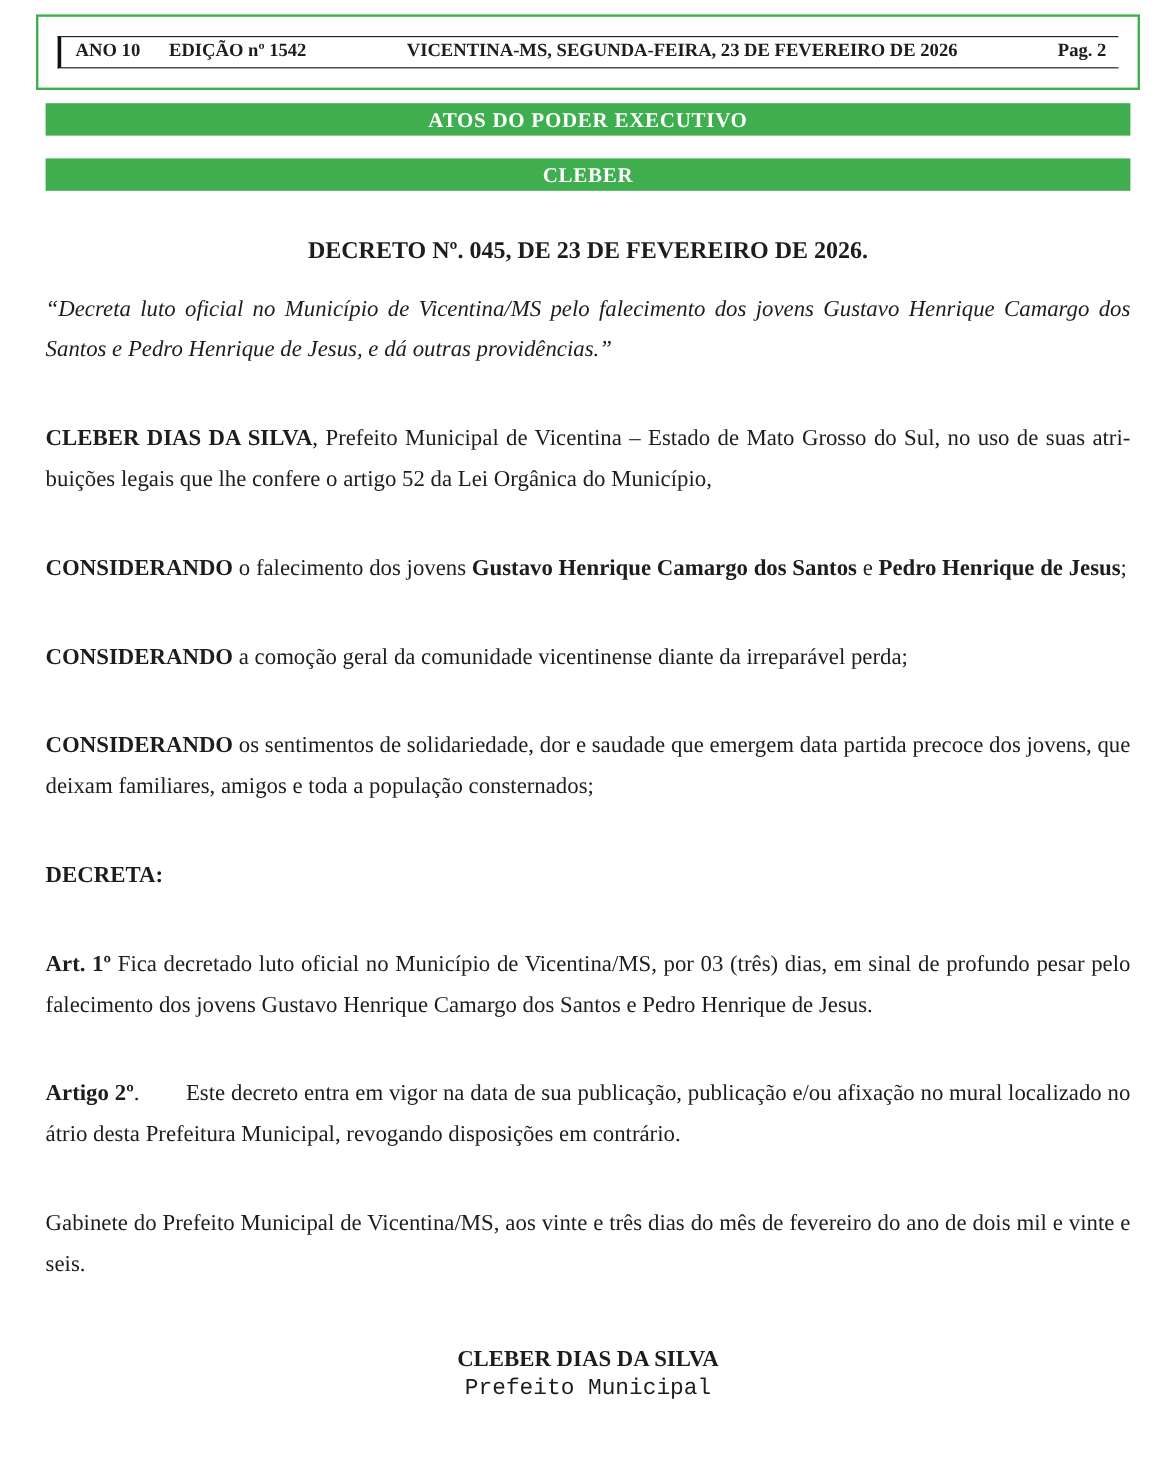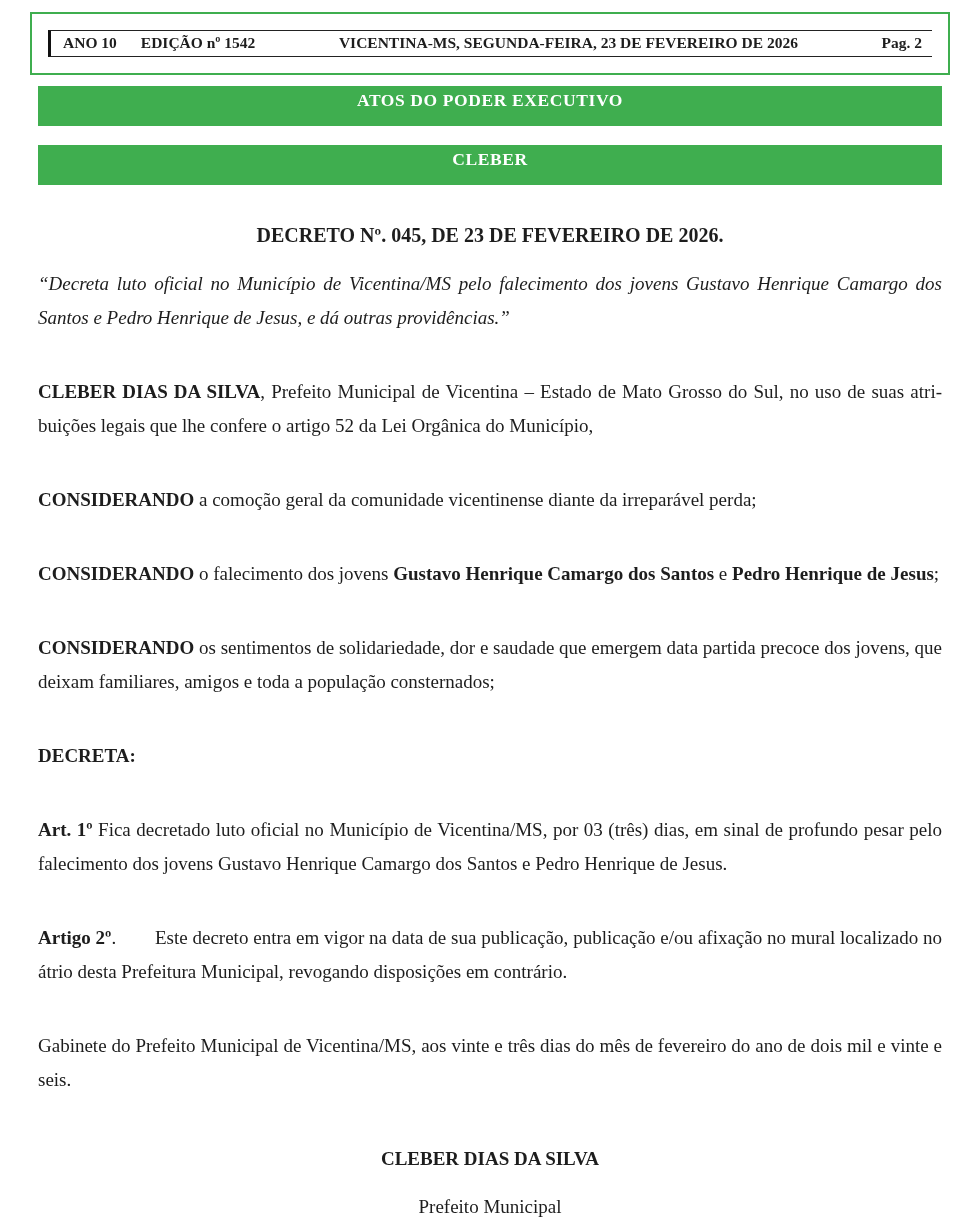--- a/index.html
+++ b/index.html
@@ -32,21 +32,21 @@
     font-weight:bold;
     font-size:15.5px;
     white-space:nowrap;
   }
   .masthead-left{display:flex;gap:24px;}
   .masthead-center{flex:1;text-align:center;}
   .masthead-right{text-align:right;}
   
   .banner{
     margin:11px 38px 0;
-    height:40px;
+    height:27px;
     line-height:29px;
     background:var(--green);
     color:#ffffff;
     text-align:center;
     font-weight:bold;
     font-size:17.5px;
     letter-spacing:.6px;
   }
   .banner.second{margin-top:19px;}
   
@@ -61,21 +61,21 @@
     font-size:19px;
     line-height:34px;
     text-align:justify;
     margin:0 0 40px;
   }
   p.doc.quote{font-style:italic;}
   p.doc.first{margin-top:20px;}
   
   .signature{margin-top:50px;text-align:center;}
   .sig-name{font-weight:bold;font-size:19px;line-height:24px;}
-  .sig-role{font-size:19px;line-height:24px;margin-top:24px;}
+  .sig-role{font-size:19px;line-height:24px;margin-top:0;font-family:Liberation Mono, monospace;}
 </style>
 </head>
 <body>
 
 <div class="page">
 
   <div class="masthead">
     <div class="masthead-inner">
       <div class="masthead-left">
         <span>ANO 10</span>
@@ -87,22 +87,22 @@
   </div>
 
   <div class="banner">ATOS DO PODER EXECUTIVO</div>
   <div class="banner second">CLEBER</div>
 
   <div class="content">
     <h1 class="title">DECRETO Nº. 045, DE 23 DE FEVEREIRO DE 2026.</h1>
 
     <p class="doc quote first"><span style="font-style: italic;">“Decreta luto oficial no Município de Vicentina/MS pelo falecimento dos jovens Gustavo Henrique Camargo dos Santos e Pedro Henrique de Jesus, e dá outras providências.”</span></p>
     <p class="doc"><b>CLEBER DIAS DA SILVA</b><span>, Prefeito Municipal de Vicentina – Estado de Mato Grosso do Sul, no uso de suas atri­buições legais que lhe confere o artigo 52 da Lei Orgânica do Município,</span></p>
+    <p class="doc"><b>CONSIDERANDO</b><span> o falecimento dos jovens </span><b>Gustavo Henrique Camargo dos Santos</b><span> e </span><b>Pedro Henrique de Jesus</b><span>;</span></p>
     <p class="doc"><b>CONSIDERANDO</b><span> a comoção geral da comunidade vicentinense diante da irreparável perda;</span></p>
-    <p class="doc"><b>CONSIDERANDO</b><span> o falecimento dos jovens </span><b>Gustavo Henrique Camargo dos Santos</b><span> e </span><b>Pedro Henrique de Jesus</b><span>;</span></p>
     <p class="doc"><b>CONSIDERANDO</b><span> os sentimentos de solidariedade, dor e saudade que emergem data partida precoce dos jovens, que deixam familiares, amigos e toda a população consternados;</span></p>
     <p class="doc"><b>DECRETA:</b></p>
     <p class="doc"><b>Art. 1º</b><span> Fica decretado luto oficial no Município de Vicentina/MS, por 03 (três) dias, em sinal de profundo pesar pelo falecimento dos jovens Gustavo Henrique Camargo dos Santos e Pedro Henrique de Jesus.</span></p>
     <p class="doc"><b>Artigo 2º</b><span>.&nbsp;&nbsp;&nbsp;&nbsp;&nbsp;&nbsp;&nbsp; Este decreto entra em vigor na data de sua publicação, publicação e/ou afixação no mural localizado no átrio desta Prefeitura Municipal, revogando disposições em contrário.</span></p>
     <p class="doc"><span>Gabinete do Prefeito Municipal de Vicentina/MS, aos vinte e três dias do mês de fevereiro do ano de dois mil e vinte e seis.</span></p>
 
     <div class="signature">
       <div class="sig-name">CLEBER DIAS DA SILVA</div>
       <div class="sig-role">Prefeito Municipal</div>
     </div>

